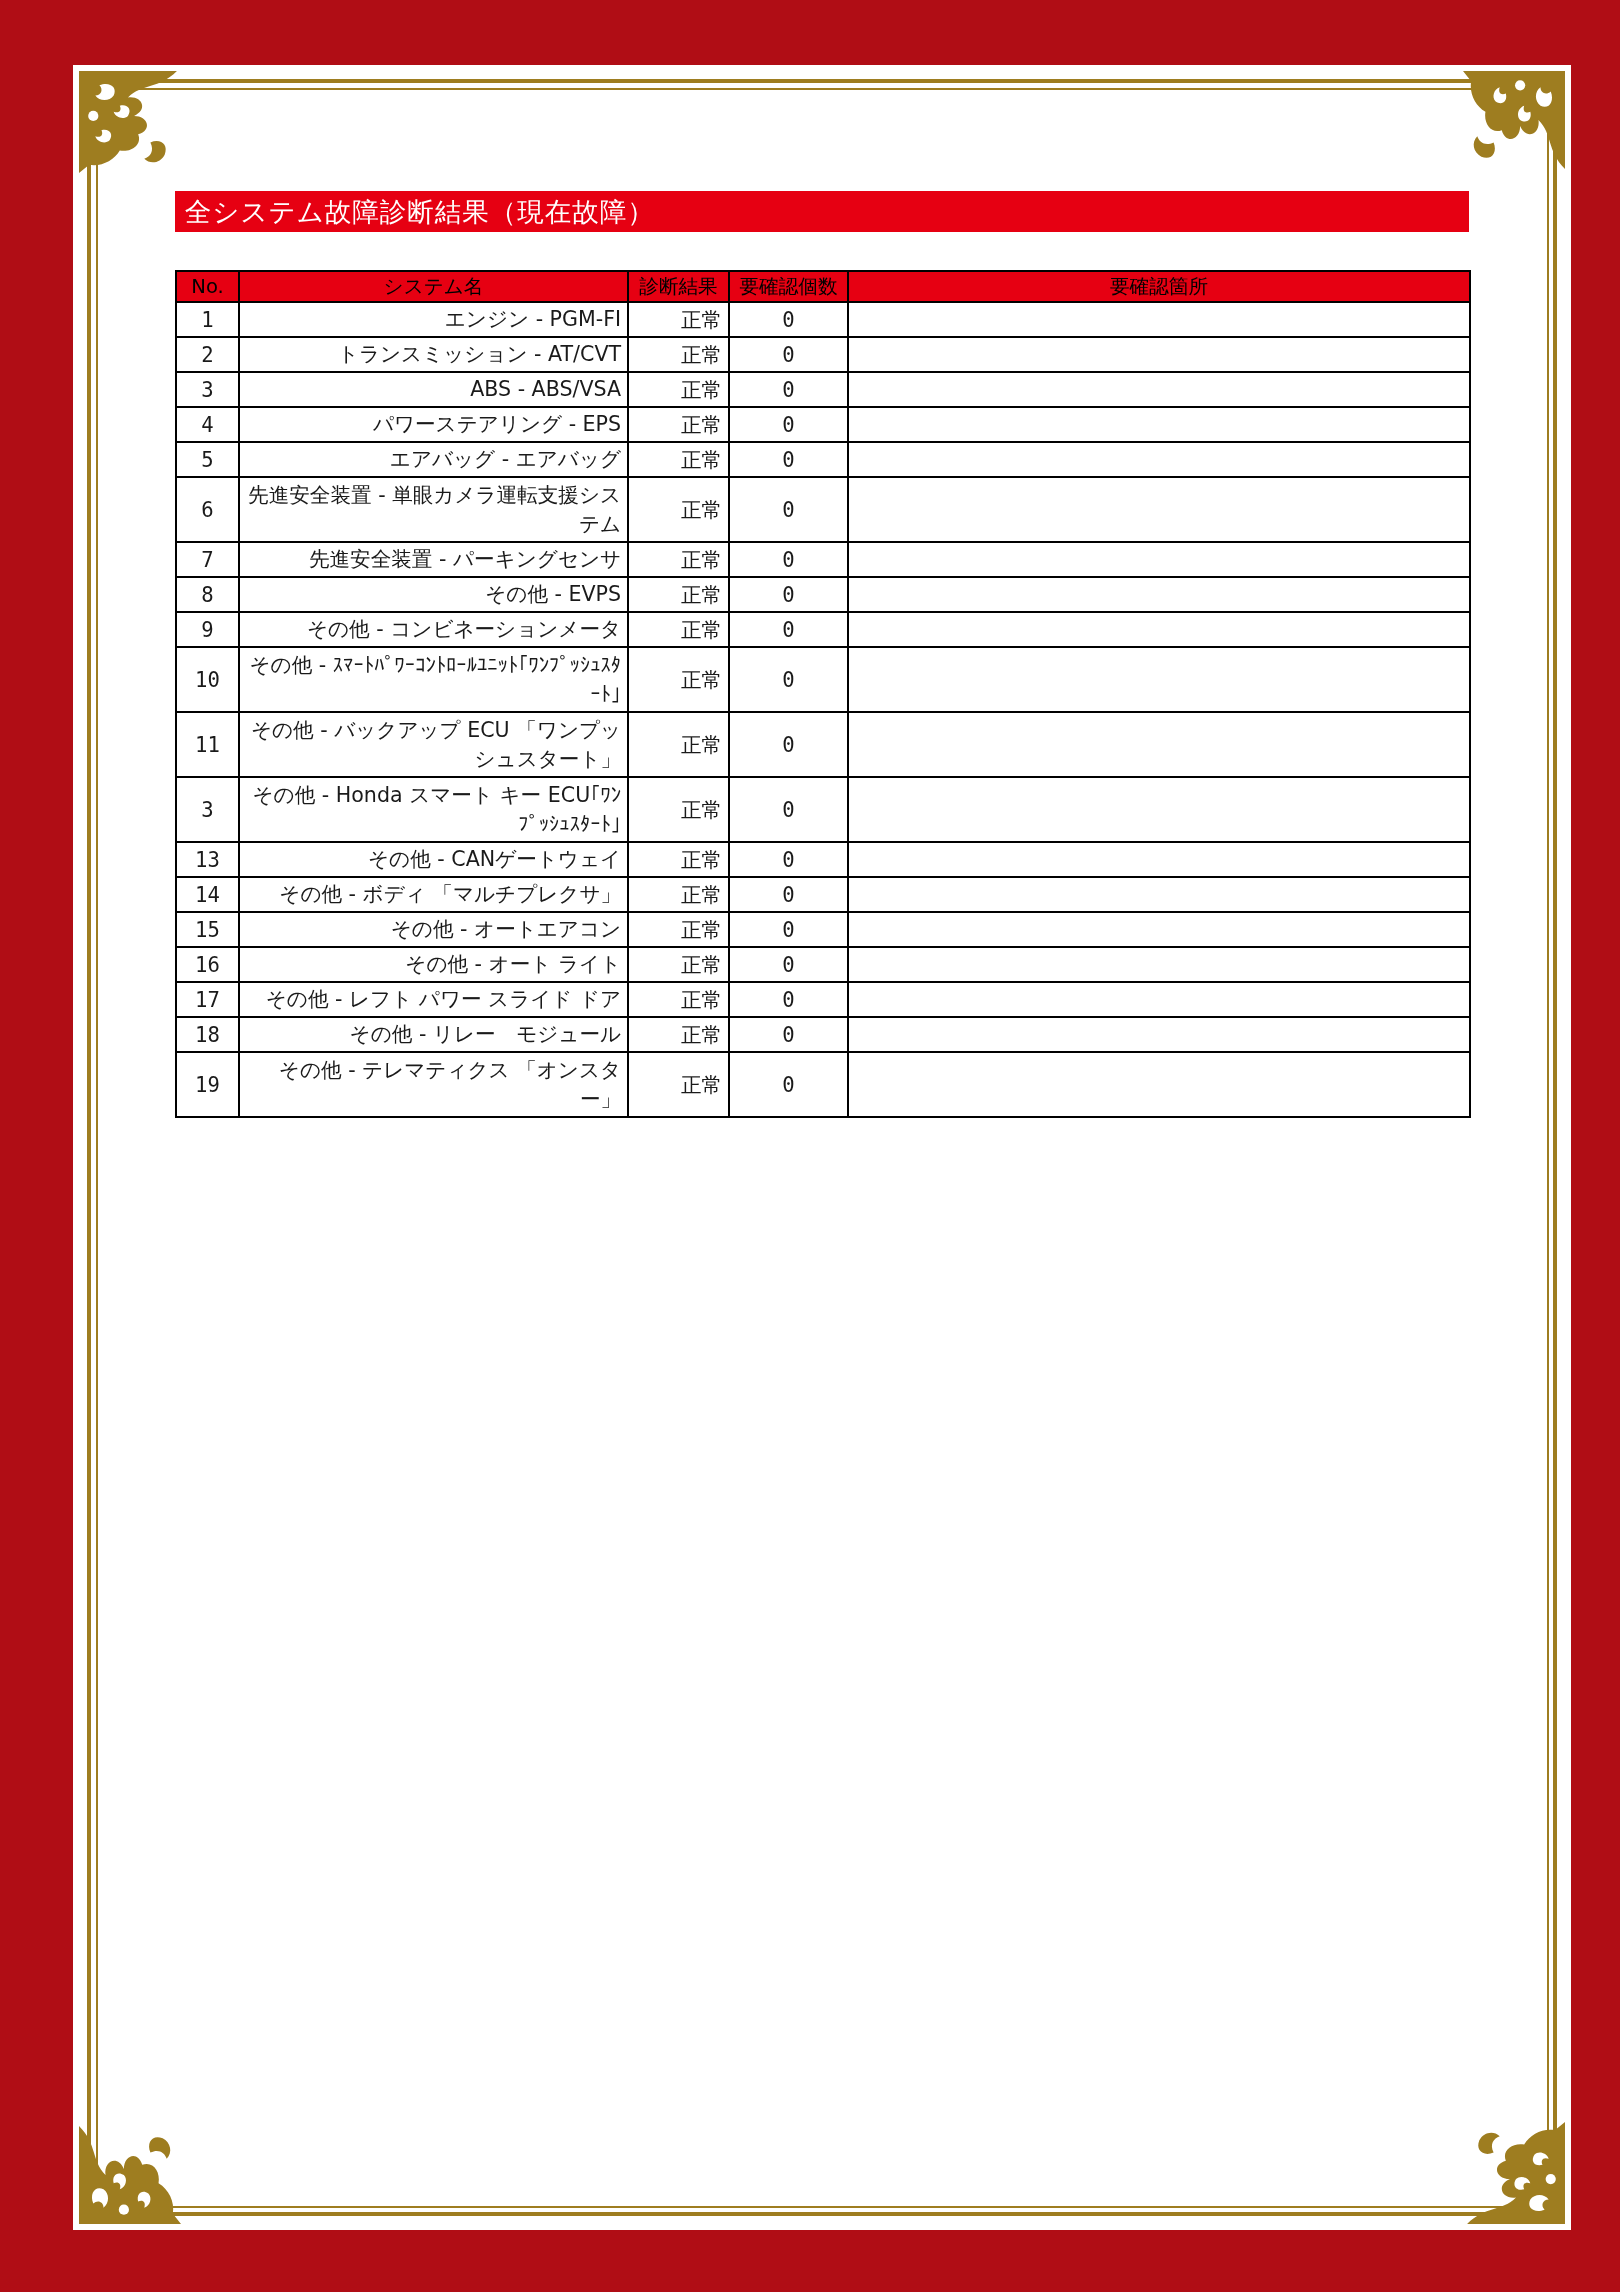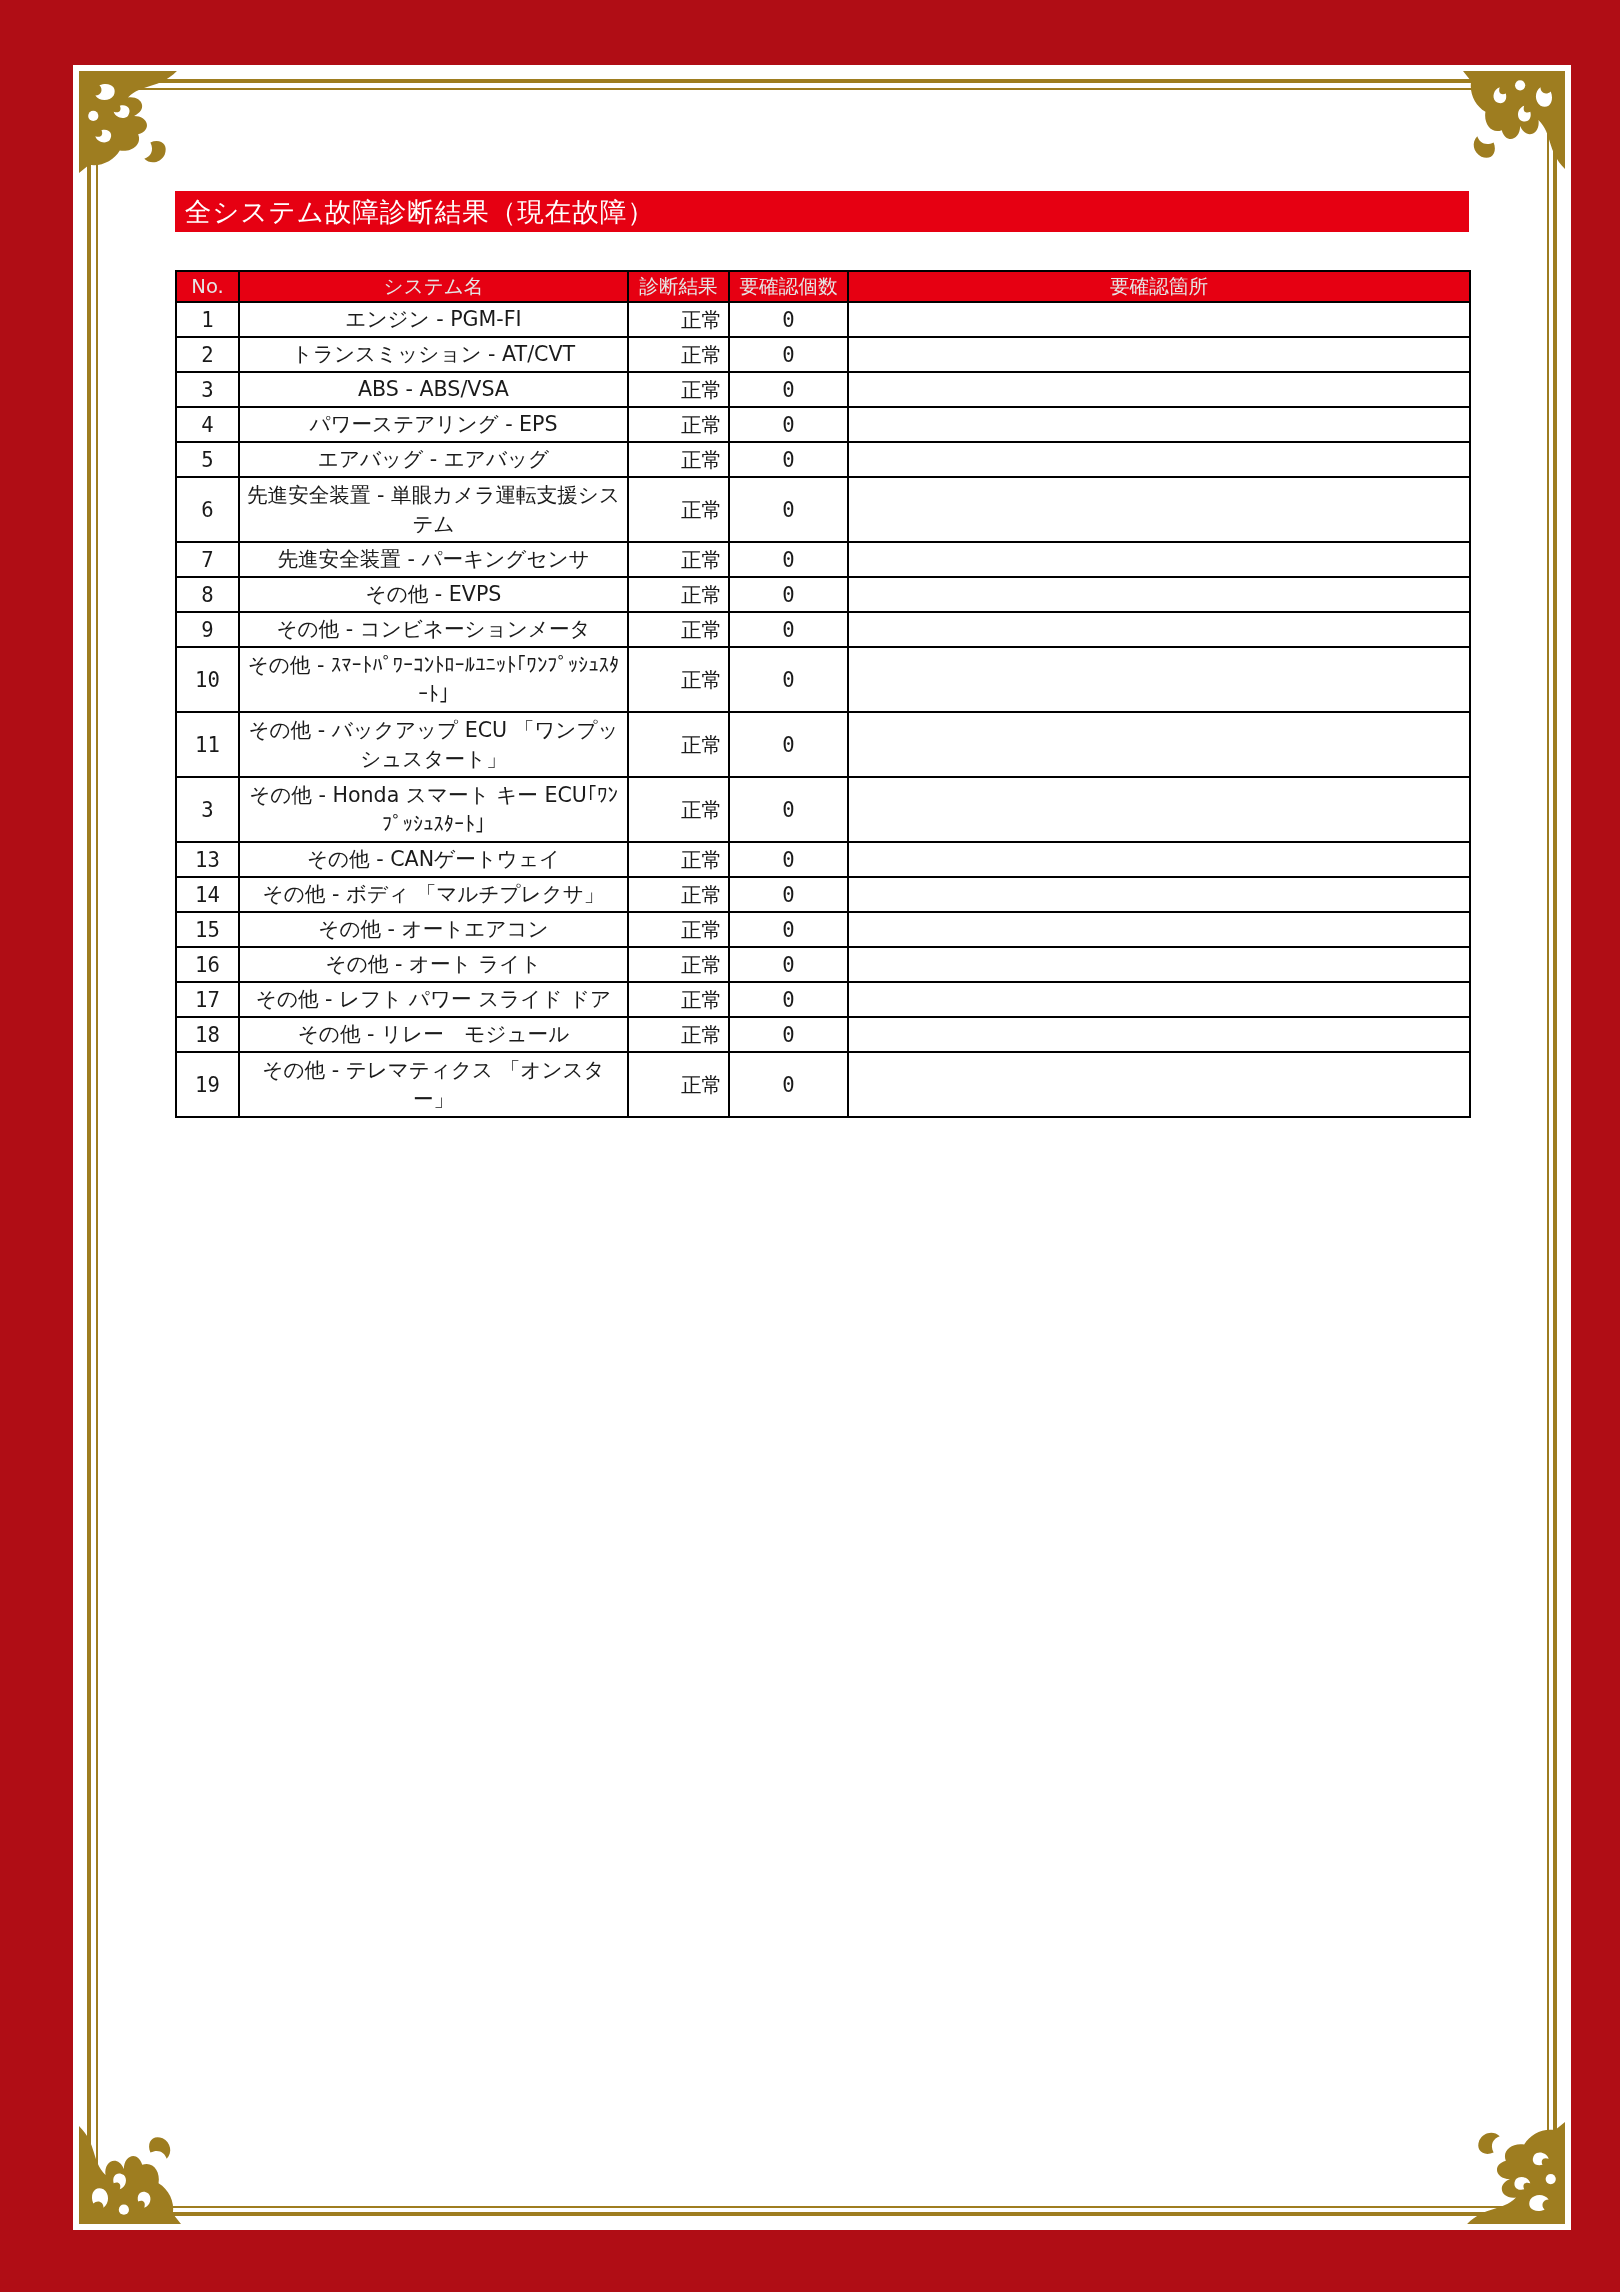--- a/index.html
+++ b/index.html
@@ -47,28 +47,28 @@
   table.diag col.c-count{width:119px;}
   table.diag col.c-location{width:622px;}
   table.diag th,table.diag td{
     border:2px solid #000000;
     padding:1px 5.9px;vertical-align:middle;
     overflow:hidden;
   }
   table.diag{border:2.9px solid #000;}
   table.diag thead tr{height:29px;}
   table.diag th{
-    background:#e60012;color:#e5e5e5;
+    background:#e60012;color:#000000;
     font-weight:normal;font-size:19.6px;text-align:center;
     border-bottom:2.9px solid #000;
   }
   table.diag tbody tr{height:35px;}
   table.diag tbody tr.tall{height:65px;}
   td.no-cell{text-align:center;font-family:"DejaVu Sans Mono","Liberation Mono",monospace;font-size:20.6px;}
-  td.system-cell{text-align:center;padding-left:12.7px;line-height:29px;}
+  td.system-cell{text-align:right;padding-left:12.7px;line-height:29px;}
   td.result-cell{text-align:right;}
   td.count-cell{text-align:center;font-family:"DejaVu Sans Mono","Liberation Mono",monospace;}
   td.location-cell{}
 </style>
 </head>
 <body>
 
 <div class="page">
 
   <div class="gold-frame-outer"></div>

